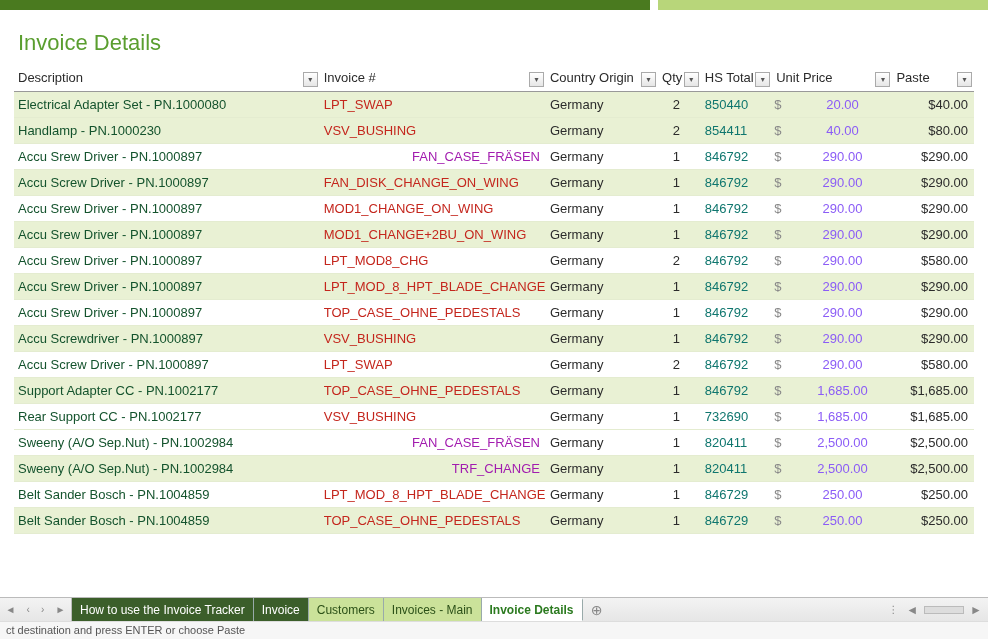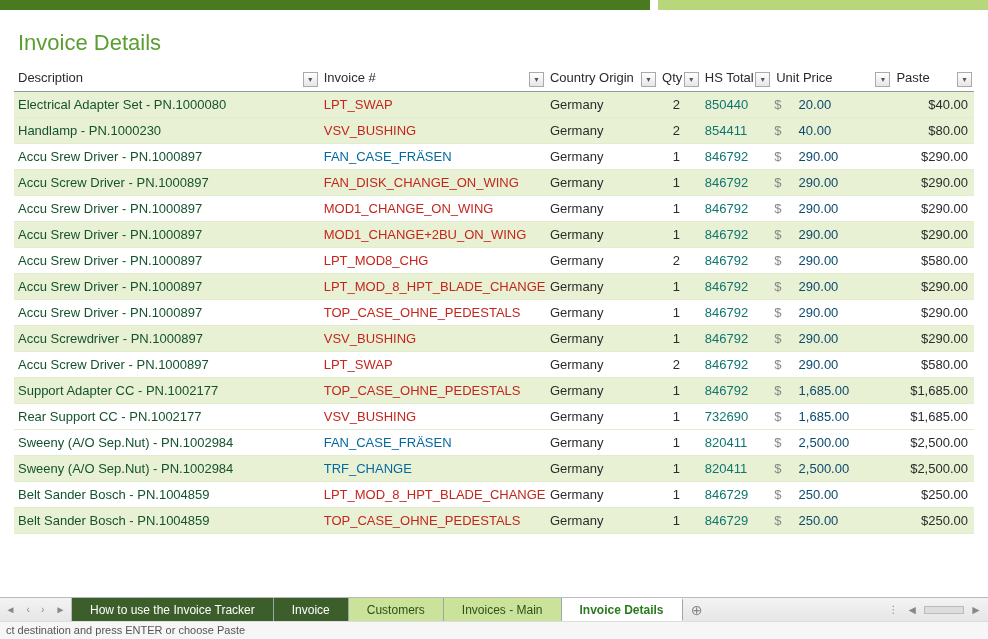--- a/index.html
+++ b/index.html
@@ -58,25 +58,25 @@
   tbody td {
     padding: 5px 6px 5px 4px;
     font-size: 13px;
     border-bottom: 1px solid #e4ecd0;
     white-space: nowrap;
     overflow: hidden;
   }
   tbody tr.alt { background: #e9f1d4; }
   .desc { color: #14532d; }
   .invred { color: #c4261d; }
-  .invblk { color: #0369a1; }
+  .invblk { color: #a21caf; text-align: right; }
   .num { text-align: left; padding-right: 10px; color: #0f766e; }
   .numblk { text-align: right; padding-right: 10px; color: #2b2b2b; }
   .cur-sym { color: #888; text-align: left; width: 14px; padding-left: 2px;}
-  .cur-val { text-align: left; color: #0c4a6e; padding-right: 6px;}
+  .cur-val { text-align: center; color: #8b5cf6; padding-right: 6px;}
   .total { text-align: right; color: #2b2b2b; padding-right: 6px;}
   .origin { color: #2b2b2b; }
 
   
   .tab-bar {
     position: absolute;
     bottom: 18px;
     left: 0;
     right: 0;
     height: 24px;
@@ -89,21 +89,21 @@
   .tab-bar .nav {
     width: 72px;
     display: flex;
     align-items: center;
     justify-content: space-around;
     border-right: 1px solid #bbb;
     color: #888;
   }
   .tab-bar .nav span { cursor: pointer; font-size: 10px; }
   .tab-bar .tab {
-    padding: 4px 18px;
+    padding: 4px 8px;
     border-right: 1px solid #9aa;
     cursor: pointer;
     display: flex;
     align-items: center;
   }
   .tab-bar .tab.dark { background: #3b5e2a; color: #fff; }
   .tab-bar .tab.light { background: #cbe29a; color: #2b5017; }
   .tab-bar .tab.active { background: #fff; color: #2b7a1f; font-weight: bold; border-top: 2px solid #fff; border-bottom: 1px solid #fff;}
   .tab-bar .add {
     width: 28px; display:flex; align-items:center; justify-content:center; color:#888; cursor:pointer; font-size:14px;

